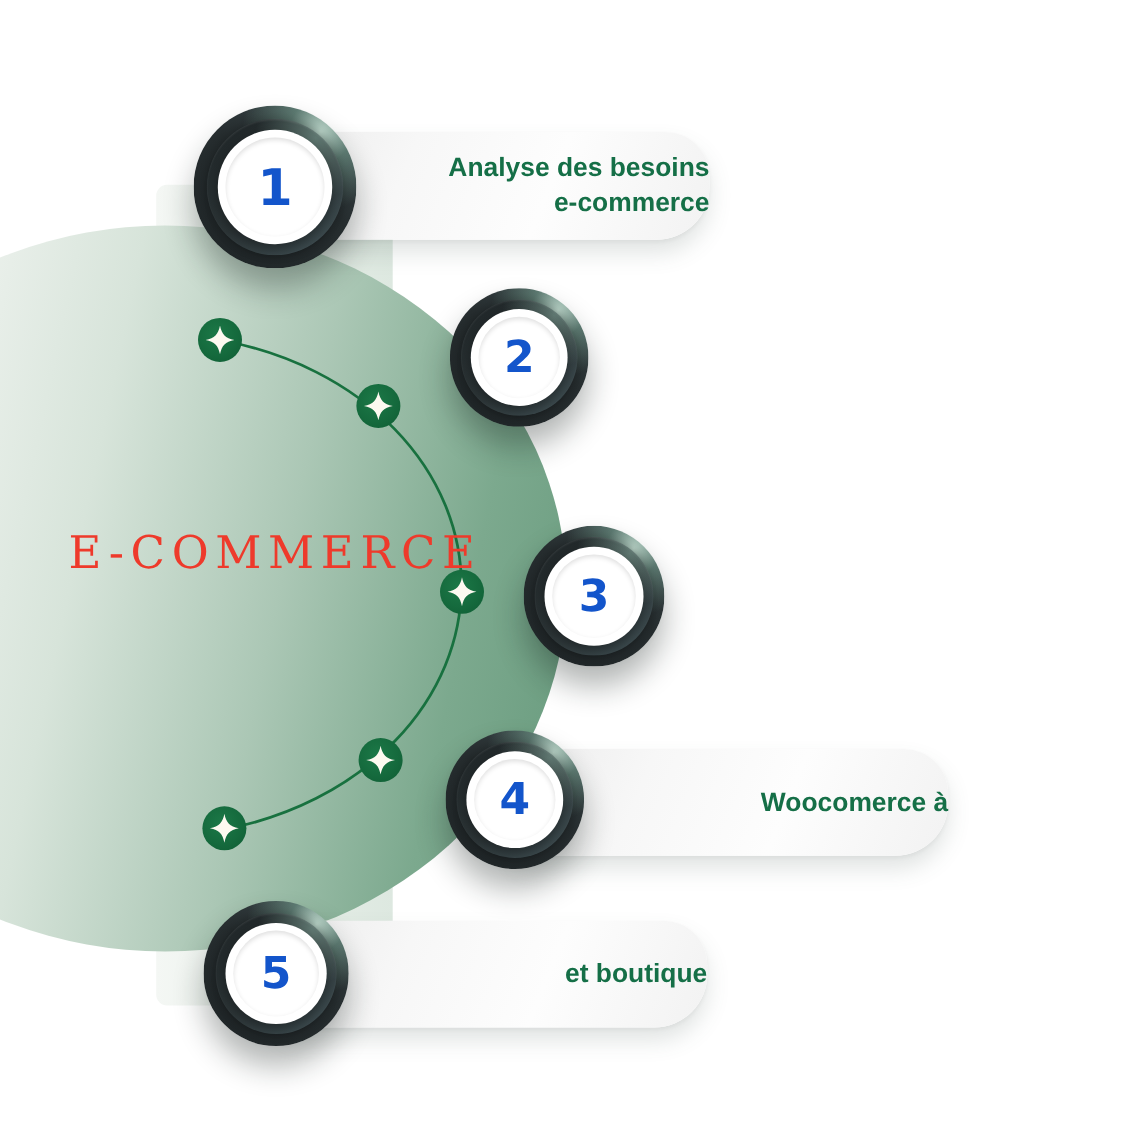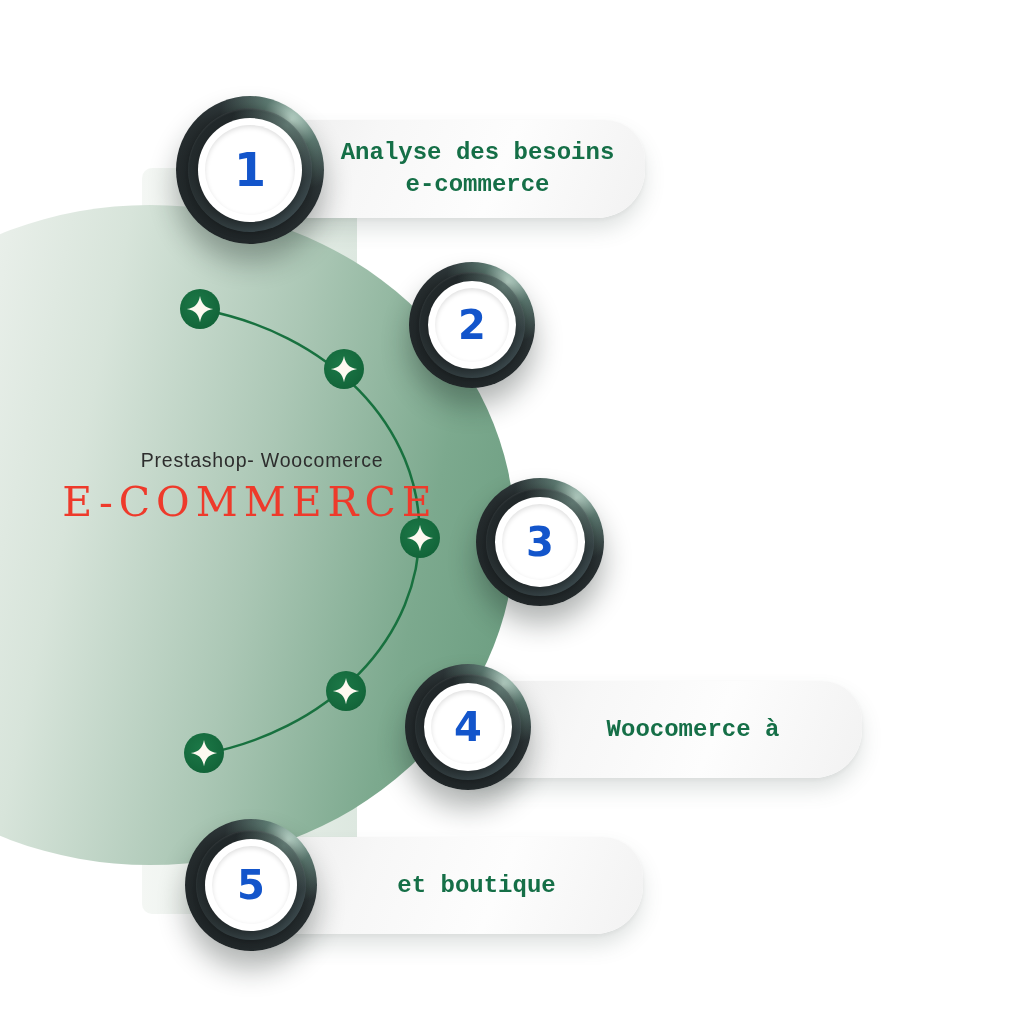--- a/index.html
+++ b/index.html
@@ -35,22 +35,22 @@
     position:absolute;left:-30px;top:478px;width:560px;text-align:center;
     font-family:"DejaVu Serif",serif;font-size:41px;font-weight:400;
     letter-spacing:6px;color:#ee3a2b;
   }
   
   .pill{
     position:absolute;
     background:linear-gradient(112deg,#ececec 0%,#f7f7f7 30%,#fdfdfd 62%,#f2f2f2 100%);
     border-radius:18px 40px 48px 18px;
     box-shadow:0 12px 20px rgba(80,95,88,.17),0 2px 4px rgba(0,0,0,.05);
-    display:flex;flex-direction:column;justify-content:center;align-items:center;
-    padding-left:58px;box-sizing:border-box;font-family:Liberation Mono, monospace;
+    display:flex;flex-direction:column;justify-content:center;align-items:flex-end;
+    padding-left:58px;box-sizing:border-box;
   }
   .pill-line{
     color:#156f47;font-weight:700;font-size:24px;line-height:1.32;text-align:center;
     white-space:nowrap;
   }
   .pill-1{left:252px;top:120px;width:393px;height:98px;}
   .pill-2{left:466px;top:266px;width:398px;height:106px;}
   .pill-2 .pill-line{line-height:1.28;}
   .pill-3{left:536px;top:496px;width:396px;height:100px;}
   .pill-4{left:466px;top:681px;width:396px;height:97px;}
@@ -121,21 +121,20 @@
     <svg viewBox="0 0 24 24">
         <path d="M12 1.5 C13.4 8.2 15.8 10.6 22.5 12 C15.8 13.4 13.4 15.8 12 22.5 C10.6 15.8 8.2 13.4 1.5 12 C8.2 10.6 10.6 8.2 12 1.5 Z" fill="#fdf9f0"></path>
       </svg>
   </div>
   <div class="star-node" style="left:184px;top:733px;">
     <svg viewBox="0 0 24 24">
         <path d="M12 1.5 C13.4 8.2 15.8 10.6 22.5 12 C15.8 13.4 13.4 15.8 12 22.5 C10.6 15.8 8.2 13.4 1.5 12 C8.2 10.6 10.6 8.2 12 1.5 Z" fill="#fdf9f0"></path>
       </svg>
   </div>
 
-  <div class="brand-subtitle">Prestashop- Woocomerce</div>
   <div class="brand-title">E-COMMERCE</div>
 
   <div class="pill pill-1">
     <div class="pill-line">Analyse des besoins</div>
     <div class="pill-line">e-commerce</div>
   </div>
   <div class="badge badge-1">
     <div class="badge-white">
       <div class="badge-num">1</div>
     </div>

